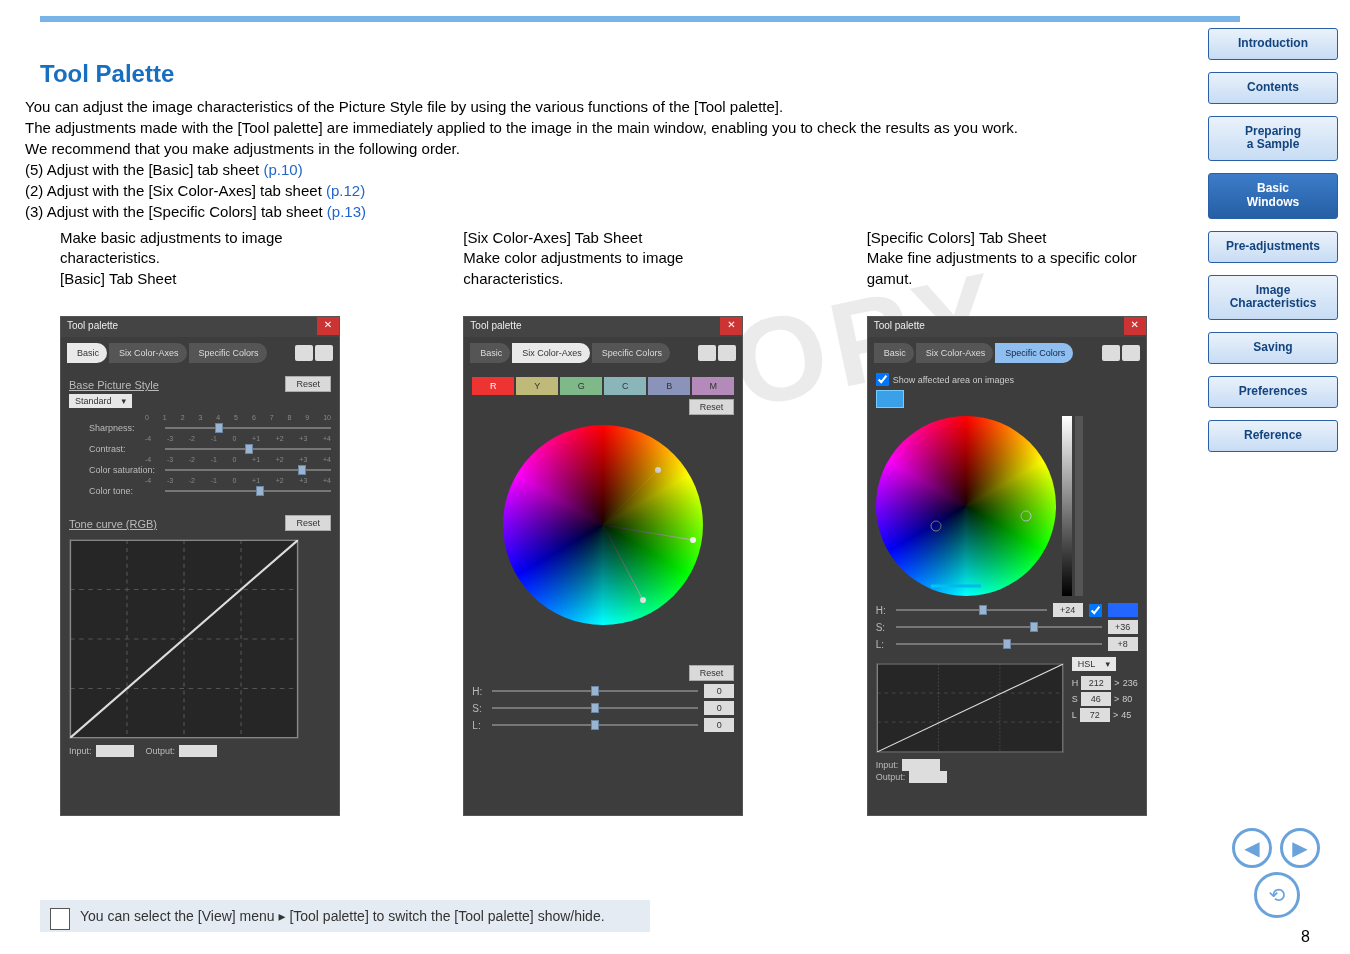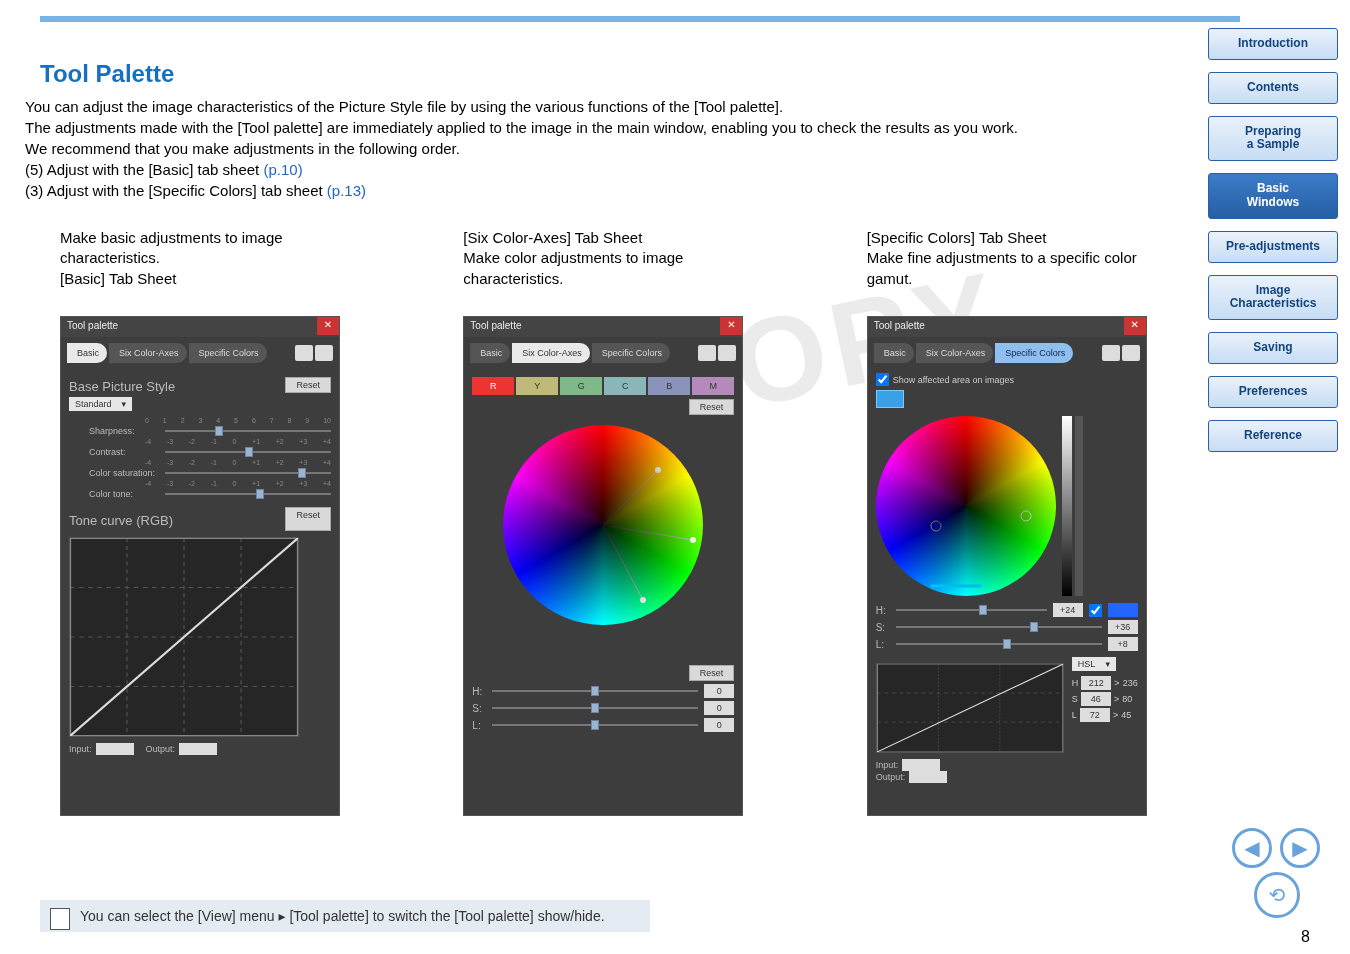--- a/index.html
+++ b/index.html
@@ -15,21 +15,21 @@
   .tool-pal { width: 280px; height: 500px; background: #3d3d3d; border: 1px solid #555; position: relative; font-size: 10px; color: #ccc; }
   .tool-pal .titlebar { height: 20px; background: #444; color: #eee; padding: 3px 6px; font-size: 10px; position: relative; }
   .tool-pal .closebtn { position: absolute; right: 0; top: 0; width: 22px; height: 18px; background: #cc3333; color:#fff; text-align:center; line-height:16px; font-size:10px; }
   .tabs-row { display:flex; gap:2px; padding:6px 6px 4px 6px; align-items:center; }
   .tabchev { display:inline-flex; align-items:center; height:20px; padding:0 8px 0 10px; background:#555; color:#ddd; font-size:9px; border-top-right-radius:10px; border-bottom-right-radius:10px; }
   .tabchev.active { background:#e9e9e9; color:#333; }
   .tabchev.activeSpec { background:#8fbff0; color:#124; }
   .icon-pair { margin-left:auto; display:flex; gap:2px; }
   .tiny-btn { width:18px; height:16px; background:#ddd; border-radius:2px; }
   .pal-inner { padding: 6px 8px; }
-  .label-line { color:#bbb; font-size:13px; margin:6px 0 3px 0; }
+  .label-line { color:#bbb; font-size:11px; margin:6px 0 3px 0;text-decoration:underline; }
   .slider-row { display:flex; align-items:center; gap:6px; margin:2px 0; }
   .slider-row .lab { width:70px; color:#bbb; font-size:9px;margin-left:20px; }
   .slider-track { flex:1; height:2px; background:#777; position:relative; }
   .slider-thumb { position:absolute; top:-4px; width:8px; height:10px; background:#9ab5d1; border:1px solid #6a86a2; }
   .small-ticks { font-size:7px; color:#888; display:flex; justify-content:space-between; }
   .reset-btn { display:inline-block; background:#d9d9d9; color:#333; font-size:9px; padding:2px 10px; border:1px solid #aaa; }
   .dropdown { background:#e7e7e7; color:#333; font-size:9px; padding:2px 6px; display:inline-flex; align-items:center; gap:10px; }
   .curvebox { width: 230px; height: 200px; background:#262626; border:1px solid #555; position:relative; margin:6px 0; }
   .curvebox svg { width:100%; height:100%; }
   .io-row { display:flex; gap:12px; font-size:9px; color:#bbb; }
@@ -63,20 +63,23 @@
 <div class="page-title">Tool Palette</div>
 
 <div class="intro">
   <div>You can adjust the image characteristics of the Picture Style file by using the various functions of the [Tool palette].</div>
   <div>The adjustments made with the [Tool palette] are immediately applied to the image in the main window, enabling you to check the results as you work.</div>
   <div>We recommend that you make adjustments in the following order.</div>
   <div>
     <span>(5) Adjust with the [Basic] tab sheet </span><span class="link">(p.10)</span>
   </div>
   <div>
+    <span>(2) Adjust with the [Six Color-Axes] tab sheet </span><span class="link">(p.12)</span>
+  </div>
+  <div>
     <span>(3) Adjust with the [Specific Colors] tab sheet </span><span class="link">(p.13)</span>
   </div>
 </div>
 
 <div class="watermark">COPY</div>
 
 <div class="tab-columns">
 
   <div class="col">
     <div class="col-head">
@@ -169,21 +172,21 @@
             <span>+2</span>
             <span>+3</span>
             <span>+4</span>
         </div>
         <div class="slider-row">
           <span class="lab">Color tone:</span>
           <span class="slider-track">
               <span class="slider-thumb" style="left:55%"></span>
             </span>
         </div>
-        <div style="display:flex; justify-content:space-between; margin-top:8px;">
+        <div style="display:flex; justify-content:space-between; align-items:center; margin-top:16px;">
           <span class="label-line">Tone curve (RGB)</span>
           <span class="reset-btn">Reset</span>
         </div>
         <div class="curvebox">
           <svg viewBox="0 0 100 100" preserveAspectRatio="none">
             <g stroke="#555" stroke-width="0.5" stroke-dasharray="2 2">
               <line x1="25" y1="0" x2="25" y2="100"></line>
                 <line x1="50" y1="0" x2="50" y2="100"></line>
                 <line x1="75" y1="0" x2="75" y2="100"></line>
               <line x1="0" y1="25" x2="100" y2="25"></line>

